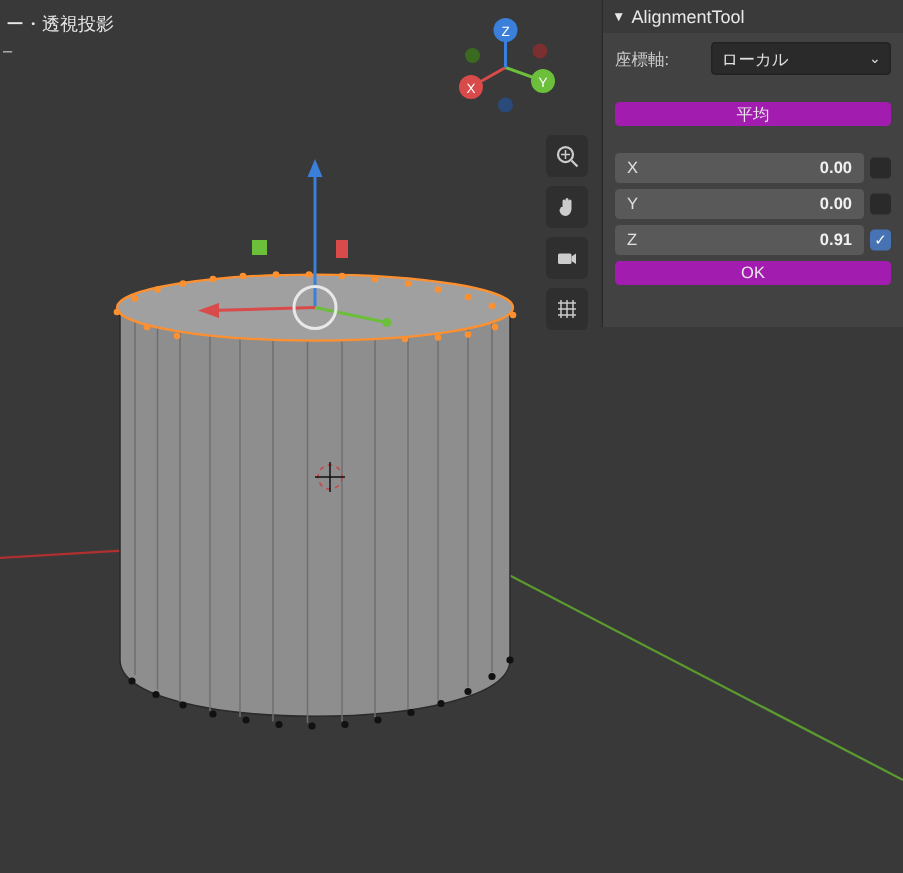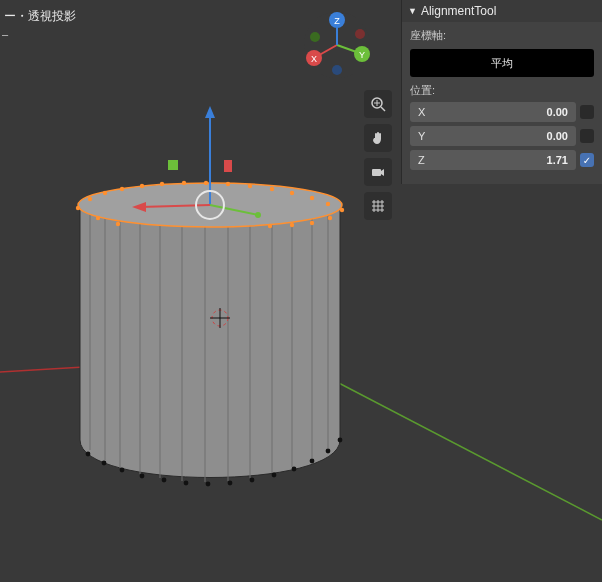--- a/index.html
+++ b/index.html
@@ -86,21 +86,21 @@
   .panel-header .tri {
     margin-right: 4px;
     font-size: 9px;
   }
   .panel-body {
     padding: 6px 8px 10px 8px;
   }
   .row {
     display: flex;
     align-items: center;
-    margin-bottom: 6px;
+    margin-bottom: 18px;
     gap: 16px;
   }
   .row-label {
     flex: 0 0 48px;
     color: #ccc;
     text-align: left;
   }
   .select {
     flex: 1;
     background: #2a2a2a;
@@ -111,23 +111,23 @@
     align-items: center;
     justify-content: space-between;
     padding: 0 6px;
     color: #e0e0e0;
   }
   .section-label {
     margin: 6px 0 4px 0;
     color: #ccc;
   }
   .btn {
-    background: #000000;
+    background: #a21caf;
     border-radius: 3px;
-    height: 28px;
+    height: 16px;
     display: flex;
     align-items: center;
     justify-content: center;
     color: #e8e8e8;
     flex: 1;
   }
   .btn.full { width: 100%; }
   .numfield-row {
     display: flex;
     align-items: center;
@@ -305,46 +305,52 @@
   </div>
 
   <div class="npanel">
     <div class="panel-header">
       <span class="tri">▼</span>
       <span>AlignmentTool</span>
     </div>
     <div class="panel-body">
       <div class="row">
         <div class="row-label">座標軸:</div>
+        <div class="select">
+          <span>ローカル</span>
+          <span style="font-size:9px;">⌄</span>
+        </div>
       </div>
 
       <div class="row">
         <div class="btn full">平均</div>
       </div>
 
-      <div class="section-label">位置:</div>
 
       <div class="numfield-row">
         <div class="numfield">
           <span class="axis">X</span>
           <span class="val">0.00</span>
         </div>
         <div class="check"></div>
       </div>
       <div class="numfield-row">
         <div class="numfield">
           <span class="axis">Y</span>
           <span class="val">0.00</span>
         </div>
         <div class="check"></div>
       </div>
       <div class="numfield-row">
         <div class="numfield">
           <span class="axis">Z</span>
-          <span class="val">1.71</span>
+          <span class="val">0.91</span>
         </div>
         <div class="check on">✓</div>
       </div>
 
+      <div class="row" style="margin-top:4px;">
+        <div class="btn full">OK</div>
+      </div>
     </div>
   </div>
 
 </div>
 
 </body></html>

